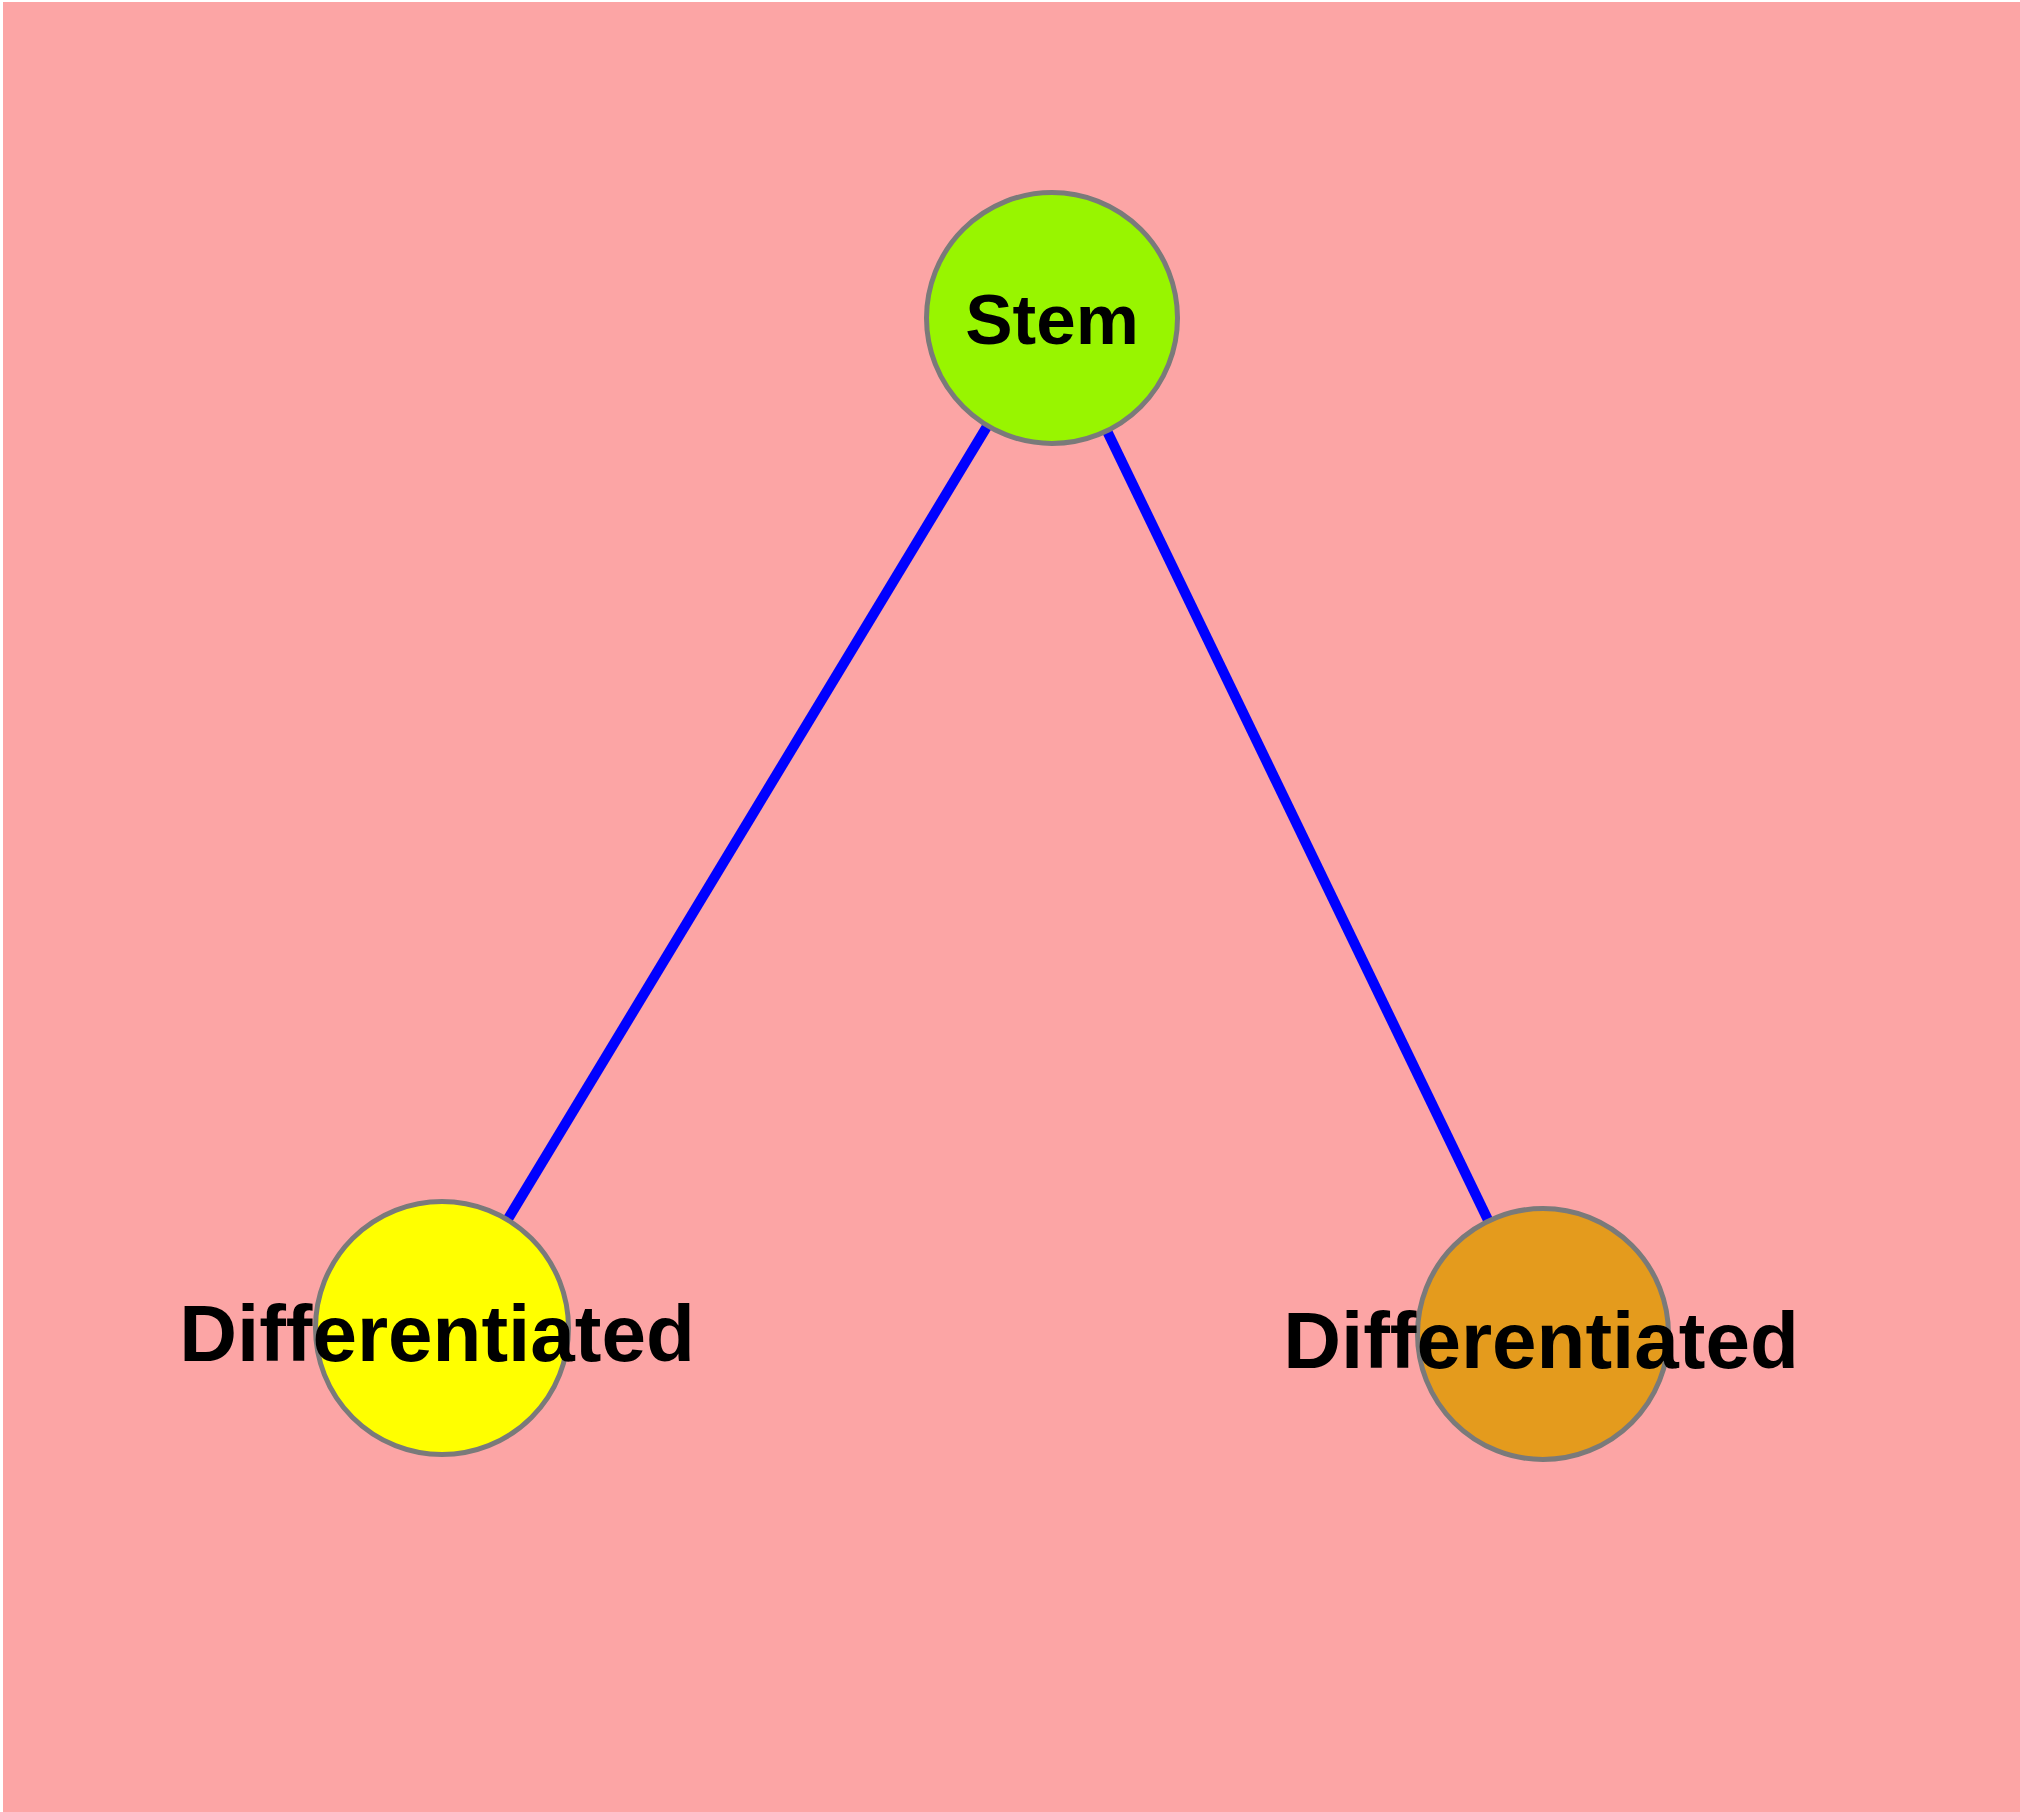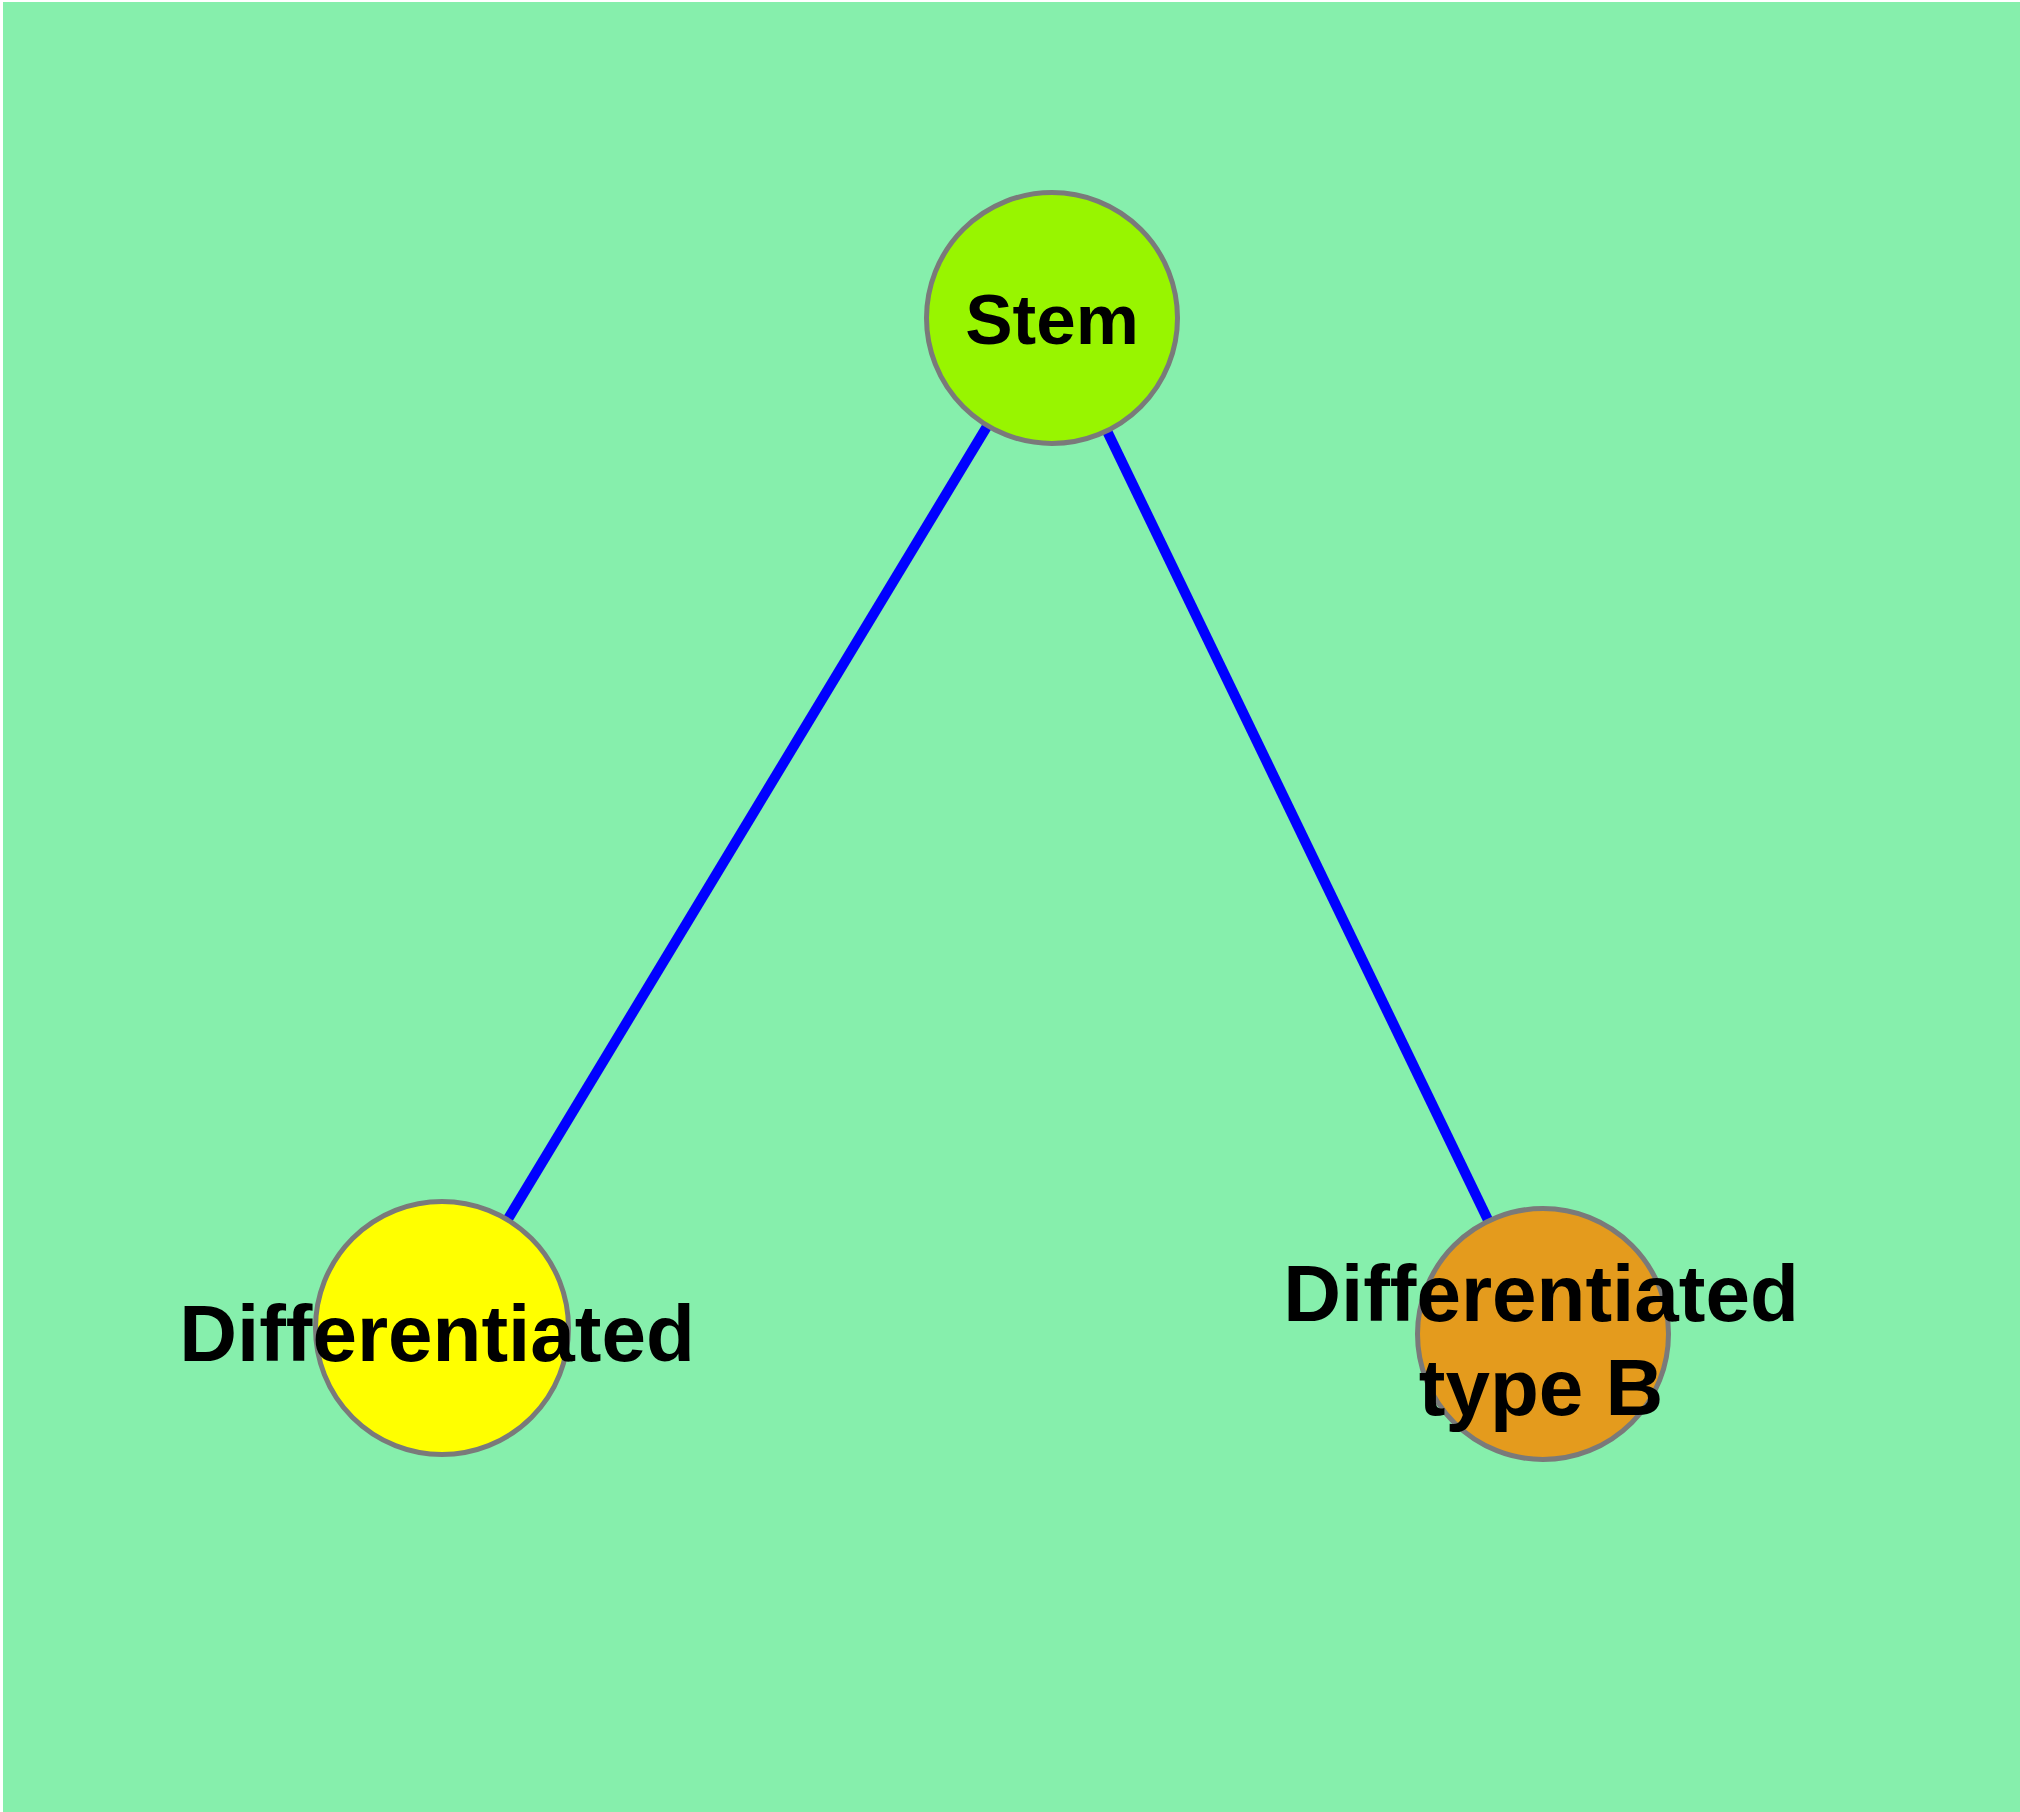--- a/index.html
+++ b/index.html
@@ -63,21 +63,21 @@
     font-size: 80px;
   }
   .label-b {
     left: 1538px; top: 1339px;
     font-size: 80px;
   }
 </style>
 </head>
 <body>
 
-<div class="canvas" style="background: #86efac;">
+<div class="canvas" style="background: #fca5a5;">
 
   <svg class="edges" viewBox="0 0 2384 2138" xmlns="http://www.w3.org/2000/svg">
     <line x1="1238" y1="373" x2="518" y2="1564" stroke-width="12" style="stroke: rgb(0, 0, 255);"></line>
     <line x1="1238" y1="373" x2="1817" y2="1572" stroke-width="12" style="stroke: rgb(0, 0, 255);"></line>
   </svg>
 
   <div class="node node-stem" style="background: rgb(152, 245, 0); border-color: rgb(122, 122, 122);"></div>
 
   <div class="node node-a" style="background: rgb(255, 255, 0); border-color: rgb(122, 122, 122);"></div>
 
@@ -86,17 +86,16 @@
   <div class="node-label label-stem">
     <span>Stem</span>
   </div>
 
   <div class="node-label label-a">
     <div>Differentiated</div>
   </div>
 
   <div class="node-label label-b">
     <div>Differentiated</div>
-    <div>type B</div>
   </div>
 
 </div>
 
 
 </body></html>

